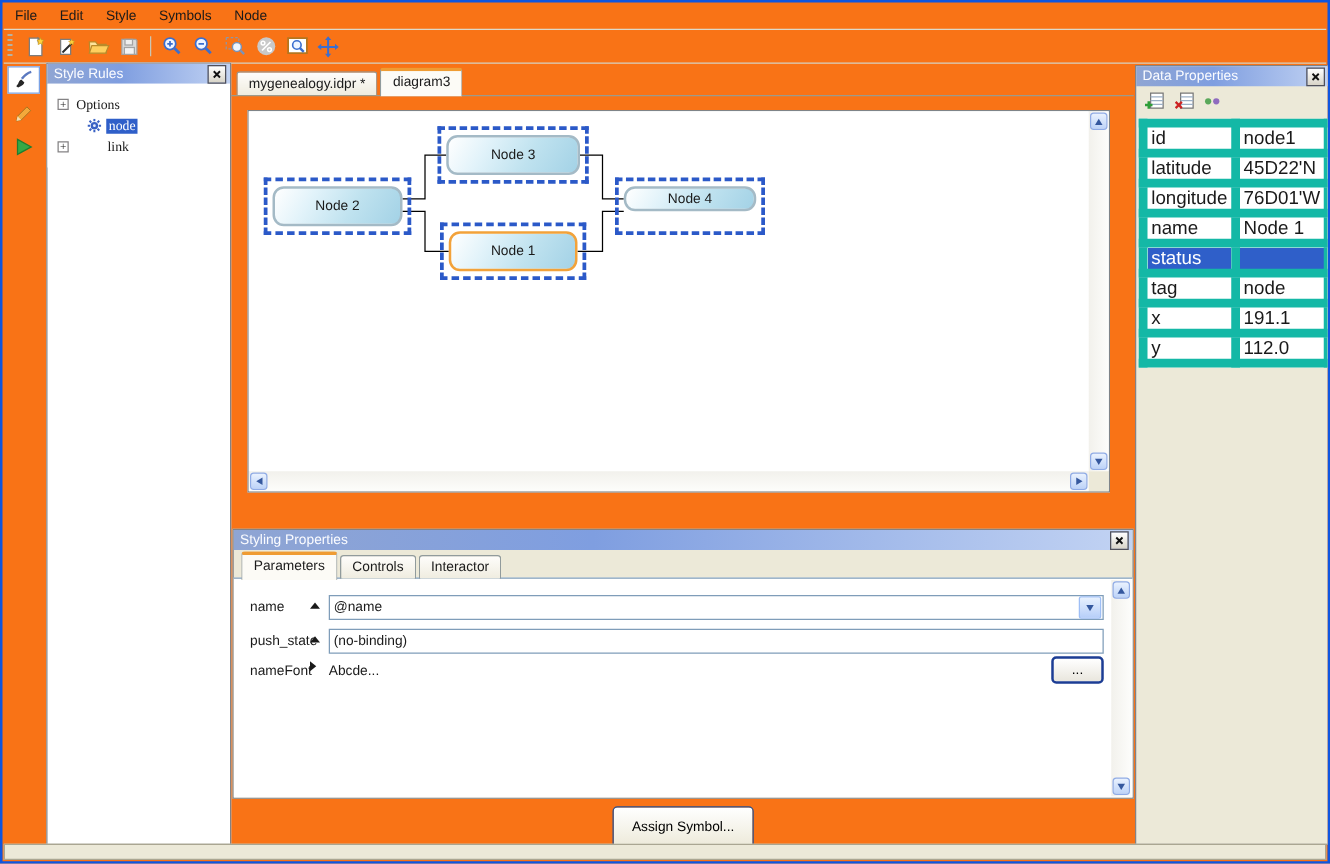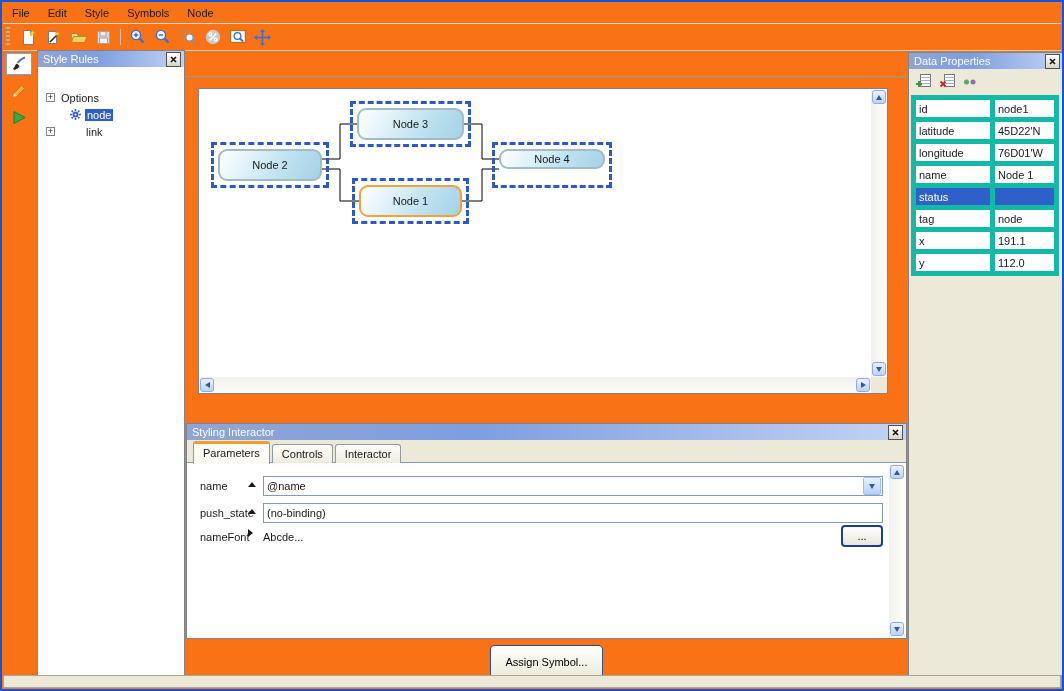--- a/index.html
+++ b/index.html
@@ -18,21 +18,21 @@
   .stool{width:24px;height:20px;margin:3px auto 6px;display:flex;align-items:center;justify-content:center;}
   .stool.selected{background:#fff;border:1px solid #7ba2e4;}
   
   .panel{position:absolute;border:1px solid #848284;background:#ece9d8;}
   .ptitle{height:16px;background:linear-gradient(90deg,#8fa5d3 0%,#7f9ee0 40%,#c2d3f3 100%);
     color:#fbfcff;display:flex;align-items:center;padding:0 3px 0 5px;}
   .ptitle .t{flex:1;}
   .pclose{width:13px;height:13px;background:linear-gradient(#ffffff,#d8d4c8);border:1px solid #50505a;display:flex;align-items:center;justify-content:center;}
   
   .stylerules{left:35px;top:48px;width:146px;height:624px;background:#fff;}
-  .tree{padding:22px 2px;background:#fff;}
+  .tree{padding:8px 2px;background:#fff;font-family:Liberation Serif, serif;}
   .trow{display:flex;align-items:center;height:17px;}
   .expander{width:9px;height:9px;box-sizing:border-box;border:1px solid #848284;background:#fff;position:relative;margin:0 4px 0 0;flex:none;}
   .expander::before{content:"+";position:absolute;left:0;top:-2px;width:7px;text-align:center;font-size:9px;line-height:11px;color:#222;}
   .trow.opt{padding-left:6px;}
   .trow.child{padding-left:30px;}
   .trow.lnk{padding-left:6px;}
   .trow.lnk .tlabel{margin-left:25px;}
   .gear{margin-right:4px;display:flex;}
   .tlabel{padding:0 2px;}
   .tlabel.selected{background:#2f5fc9;color:#fff;}
@@ -75,21 +75,21 @@
   .cbtn{width:16px;height:16px;margin:1px;background:linear-gradient(#e8f1fe,#b7cff9);border:1px solid #9ebef5;border-radius:2px;display:flex;align-items:center;justify-content:center;flex:none;}
   .dotsbtn{position:absolute;right:23px;width:42px;height:22px;box-sizing:border-box;border:2px solid #1c3d94;border-radius:4px;background:linear-gradient(#ffffff,#e9e6dd);font-family:"Liberation Sans",sans-serif;font-size:11px;}
   .csb{position:absolute;right:1px;top:1px;bottom:1px;width:16px;background:linear-gradient(90deg,#f2f1ec,#fdfdfb);}
   .assign{position:absolute;left:305px;top:595px;width:113px;height:34px;box-sizing:border-box;
     border:1px solid #274f8f;border-radius:4px;background:linear-gradient(#ffffff,#ece9d8);
     font-family:"Liberation Sans",sans-serif;font-size:11px;}
   
   .dataprops{left:906px;top:50px;width:154px;height:622px;}
   .dptools{position:absolute;left:0;top:17px;height:24px;display:flex;align-items:center;gap:7px;padding-left:6px;}
   .dptable{position:absolute;left:2px;top:42px;width:148px;border-collapse:collapse;background:#fff;}
-  .dptable td{border:5px solid #14b8a6;font-size:11px;padding:0 3px;height:17px;white-space:nowrap;overflow:hidden;}
+  .dptable td{border:7px solid #14b8a6;font-size:15px;padding:0 3px;height:17px;white-space:nowrap;overflow:hidden;}
   .dptable td.k{width:68px;}
   .dptable tr.sel td{background:#2f5fc9;color:#fff;}
   
   .statusbar{position:absolute;left:1px;right:1px;bottom:1px;height:13px;border:1px solid #aaa692;background:#ece9d8;box-sizing:border-box;}
 </style>
 </head>
 <body>
 
 <div id="window">
 
@@ -227,20 +227,24 @@
         <span class="tlabel selected">node</span>
       </div>
       <div class="trow lnk">
         <span class="expander"></span>
         <span class="tlabel">link</span>
       </div>
     </div>
   </div>
 
   <div class="center">
+    <div class="tabs">
+      <div class="tab"><span>mygenealogy.idpr *</span></div>
+      <div class="tab active"><span>diagram3</span></div>
+    </div>
     <div class="tabline"></div>
 
     <div class="scrollpane">
       <div class="canvas">
           <svg class="links">
             <polyline points="123,70 141,70 141,35 158,35" fill="none" stroke="#000000" stroke-width="1"></polyline>
             <polyline points="123,80 141,80 141,112 160,112" fill="none" stroke="#000000" stroke-width="1"></polyline>
             <polyline points="265,35 283,35 283,70 300,70" fill="none" stroke="#000000" stroke-width="1"></polyline>
             <polyline points="263,112 283,112 283,80 300,80" fill="none" stroke="#000000" stroke-width="1"></polyline>
           </svg>
@@ -267,21 +271,21 @@
           </div>
         <div class="sbtn right">
             <i class="arr right"></i>
           </div>
       </div>
       <div class="sbcorner"></div>
     </div>
 
     <div class="panel customizer">
       <div class="ptitle">
-        <span class="t">Styling Interactor</span>
+        <span class="t">Styling Properties</span>
         <span class="pclose">
             <svg width="7" height="7" viewBox="0 0 7 7">
               <path d="M1 1l5 5M6 1L1 6" stroke="#111" stroke-width="1.5"></path>
             </svg>
           </span>
       </div>
       <div class="ctabs">
         <div class="tab active"><span>Parameters</span></div>
         <div class="tab"><span>Controls</span></div>
         <div class="tab"><span>Interactor</span></div>

